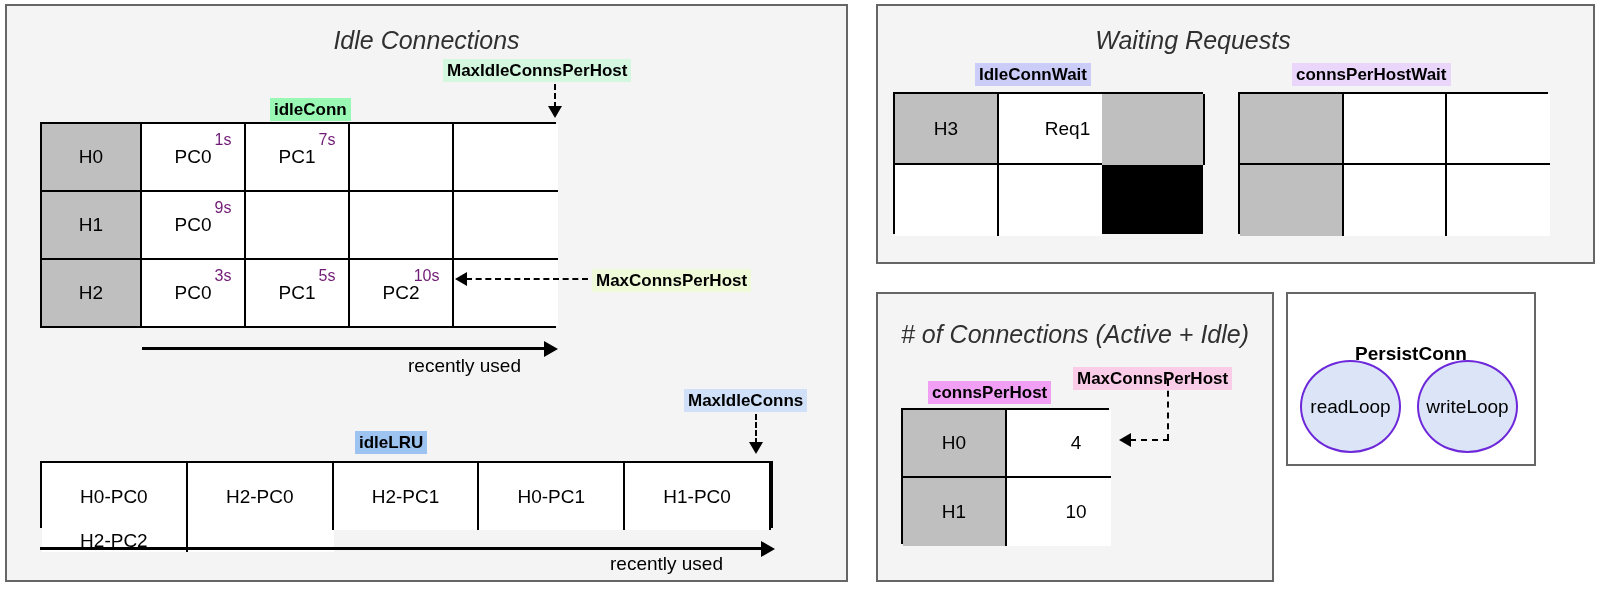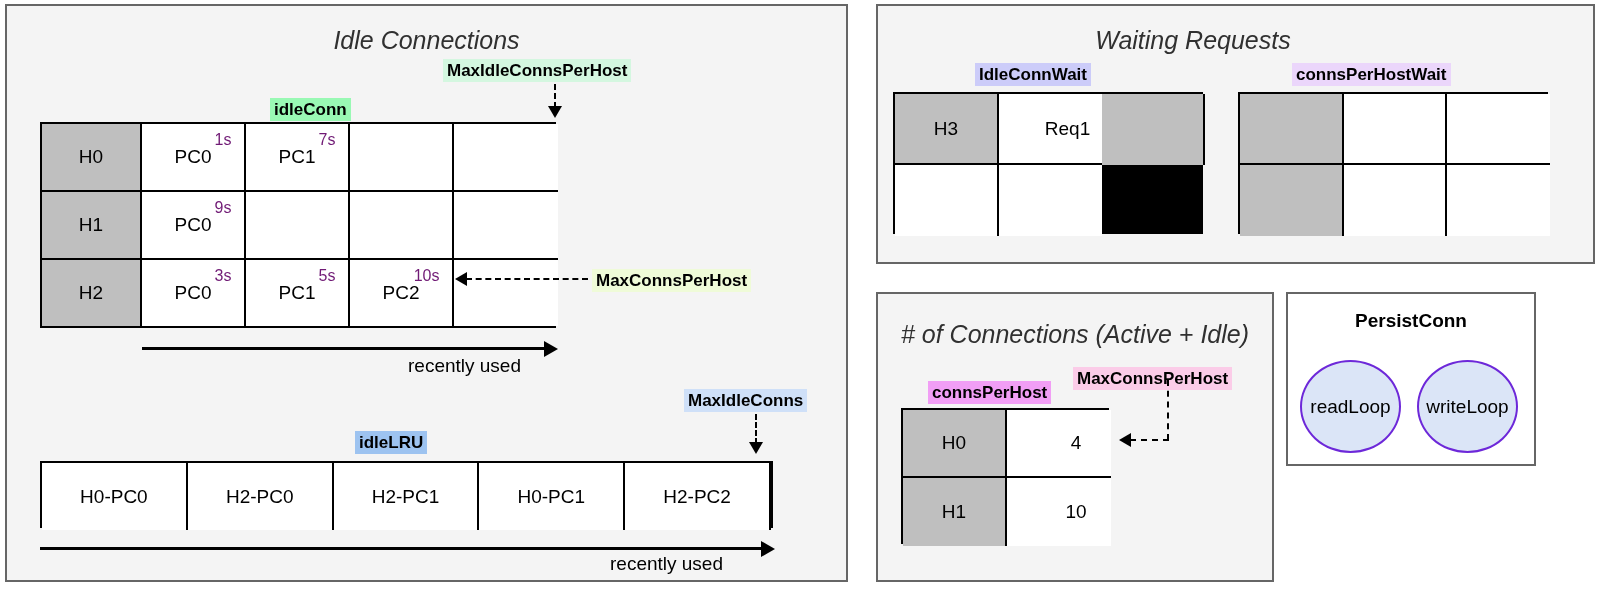--- a/index.html
+++ b/index.html
@@ -117,20 +117,21 @@
   }
 
   
   .pconn-title{
     position:absolute;
     font-weight:bold;
     font-size:19px;
     color:#000;
     white-space:nowrap;
     text-align:center;
+    margin-top:33px;
   }
   .loop{
     position:absolute;
     border-radius:50%;
     background:#dbe5f7;
     border:2px solid #6d28d9;
     display:flex;
     align-items:center;
     justify-content:center;
     font-size:19px;
@@ -218,20 +219,21 @@
 
 <div class="tag" style="left:355px;top:431px;background:#9dc3f0;">idleLRU</div>
 
 <div class="gtable" style="left:40px;top:461px;width:733px;height:67px;
             grid-template-columns:repeat(5, 1fr);
             grid-template-rows:67px;">
   <div class="gcell last-row">H0-PC0</div>
   <div class="gcell last-row">H2-PC0</div>
   <div class="gcell last-row">H2-PC1</div>
   <div class="gcell last-row">H0-PC1</div>
+  <div class="gcell last-row">H1-PC0</div>
   <div class="gcell last-row">H2-PC2</div>
   <div class="gcell last-row last-col"></div>
 </div>
 
 <div class="solid-line" style="left:40px;top:547px;width:723px;"></div>
 <div class="arrow-right" style="left:761px;top:541px;"></div>
 <div class="axis-cap" style="left:610px;top:553px;">recently used</div>
 
 <div class="panel" style="left:876px;top:4px;width:719px;height:260px;"></div>
 

